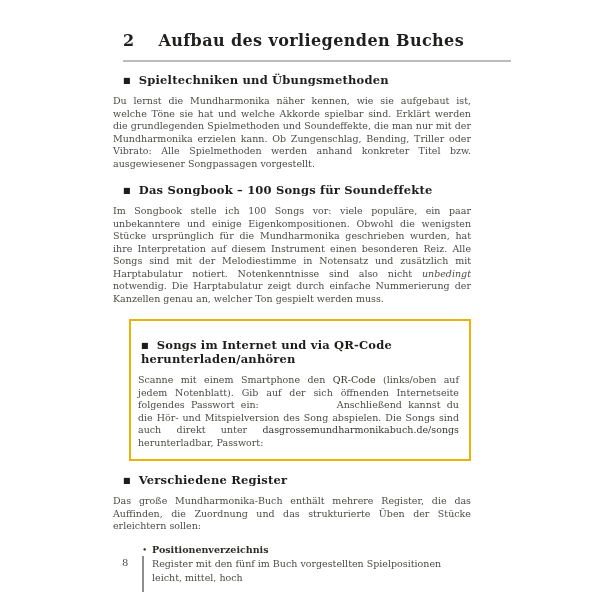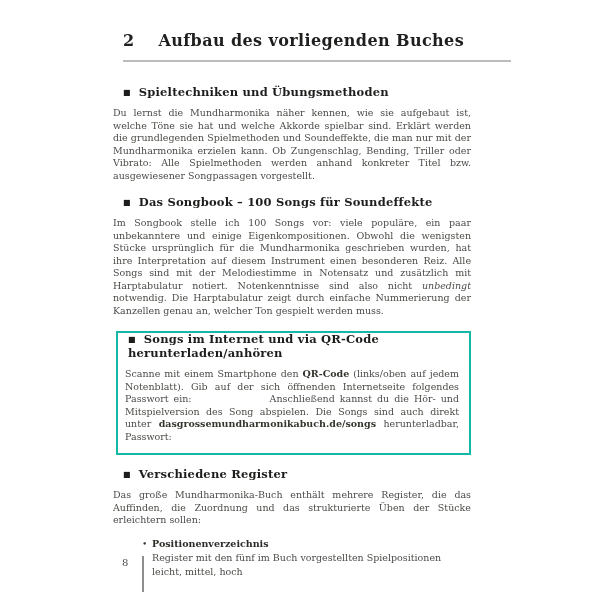--- a/index.html
+++ b/index.html
@@ -9,29 +9,29 @@
   }
   
   .chapter-header{position:absolute;left:123px;top:31px;white-space:nowrap;}
   .chapter-number{font-weight:bold;font-size:16px;color:#1f1f1e;display:inline-block;margin-right:24px;letter-spacing:.3px;}
   .chapter-title{font-weight:bold;font-size:16px;color:#1f1f1e;letter-spacing:.4px;}
   .title-rule{position:absolute;left:123px;top:60px;width:388px;height:2px;background:#bcbcbc;}
 
   
   .content{position:absolute;left:113px;top:74px;width:358px;font-size:9.5px;line-height:12.5px;}
   .section-heading{
-    margin:12px 0 7px 10px;font-size:11.5px;line-height:13px;font-weight:bold;color:#1d1d1c;letter-spacing:.2px;
+    margin:0 0 7px 10px;font-size:11.5px;line-height:13px;font-weight:bold;color:#1d1d1c;letter-spacing:.2px;
   }
   .section-heading .marker{font-size:8px;margin-right:8px;position:relative;top:-1px;color:#1d1d1c;}
   .para{margin:0 0 14px 0;text-align:justify;}
   .i{font-style:italic;}
-  .b{font-weight:bold;color:#35352f;}
+  .b{font-weight:normal;color:#35352f;}
 
   
-  .qr-box{border:2px solid #14b8a6;margin:0 0 13px 3px;padding:0 10px 10px 7px;}
+  .qr-box{border:2px solid #eab308;margin:0 0 13px 16px;padding:18px 10px 10px 7px;}
   .qr-box .section-heading{margin:0 0 8px 3px;}
   .qr-box .para{margin:0;}
   .password-gap{display:inline-block;width:78px;}
 
   
   .register-list{margin:2px 0 0 29px;padding:0;list-style:none;text-align:left;}
   .register-item{margin:0 0 1px 0;}
   .item-line{line-height:13px;}
   .bullet{display:inline-block;width:10px;color:#3a3a36;font-size:9px;}
   .item-title{font-weight:bold;color:#2b2b27;}

